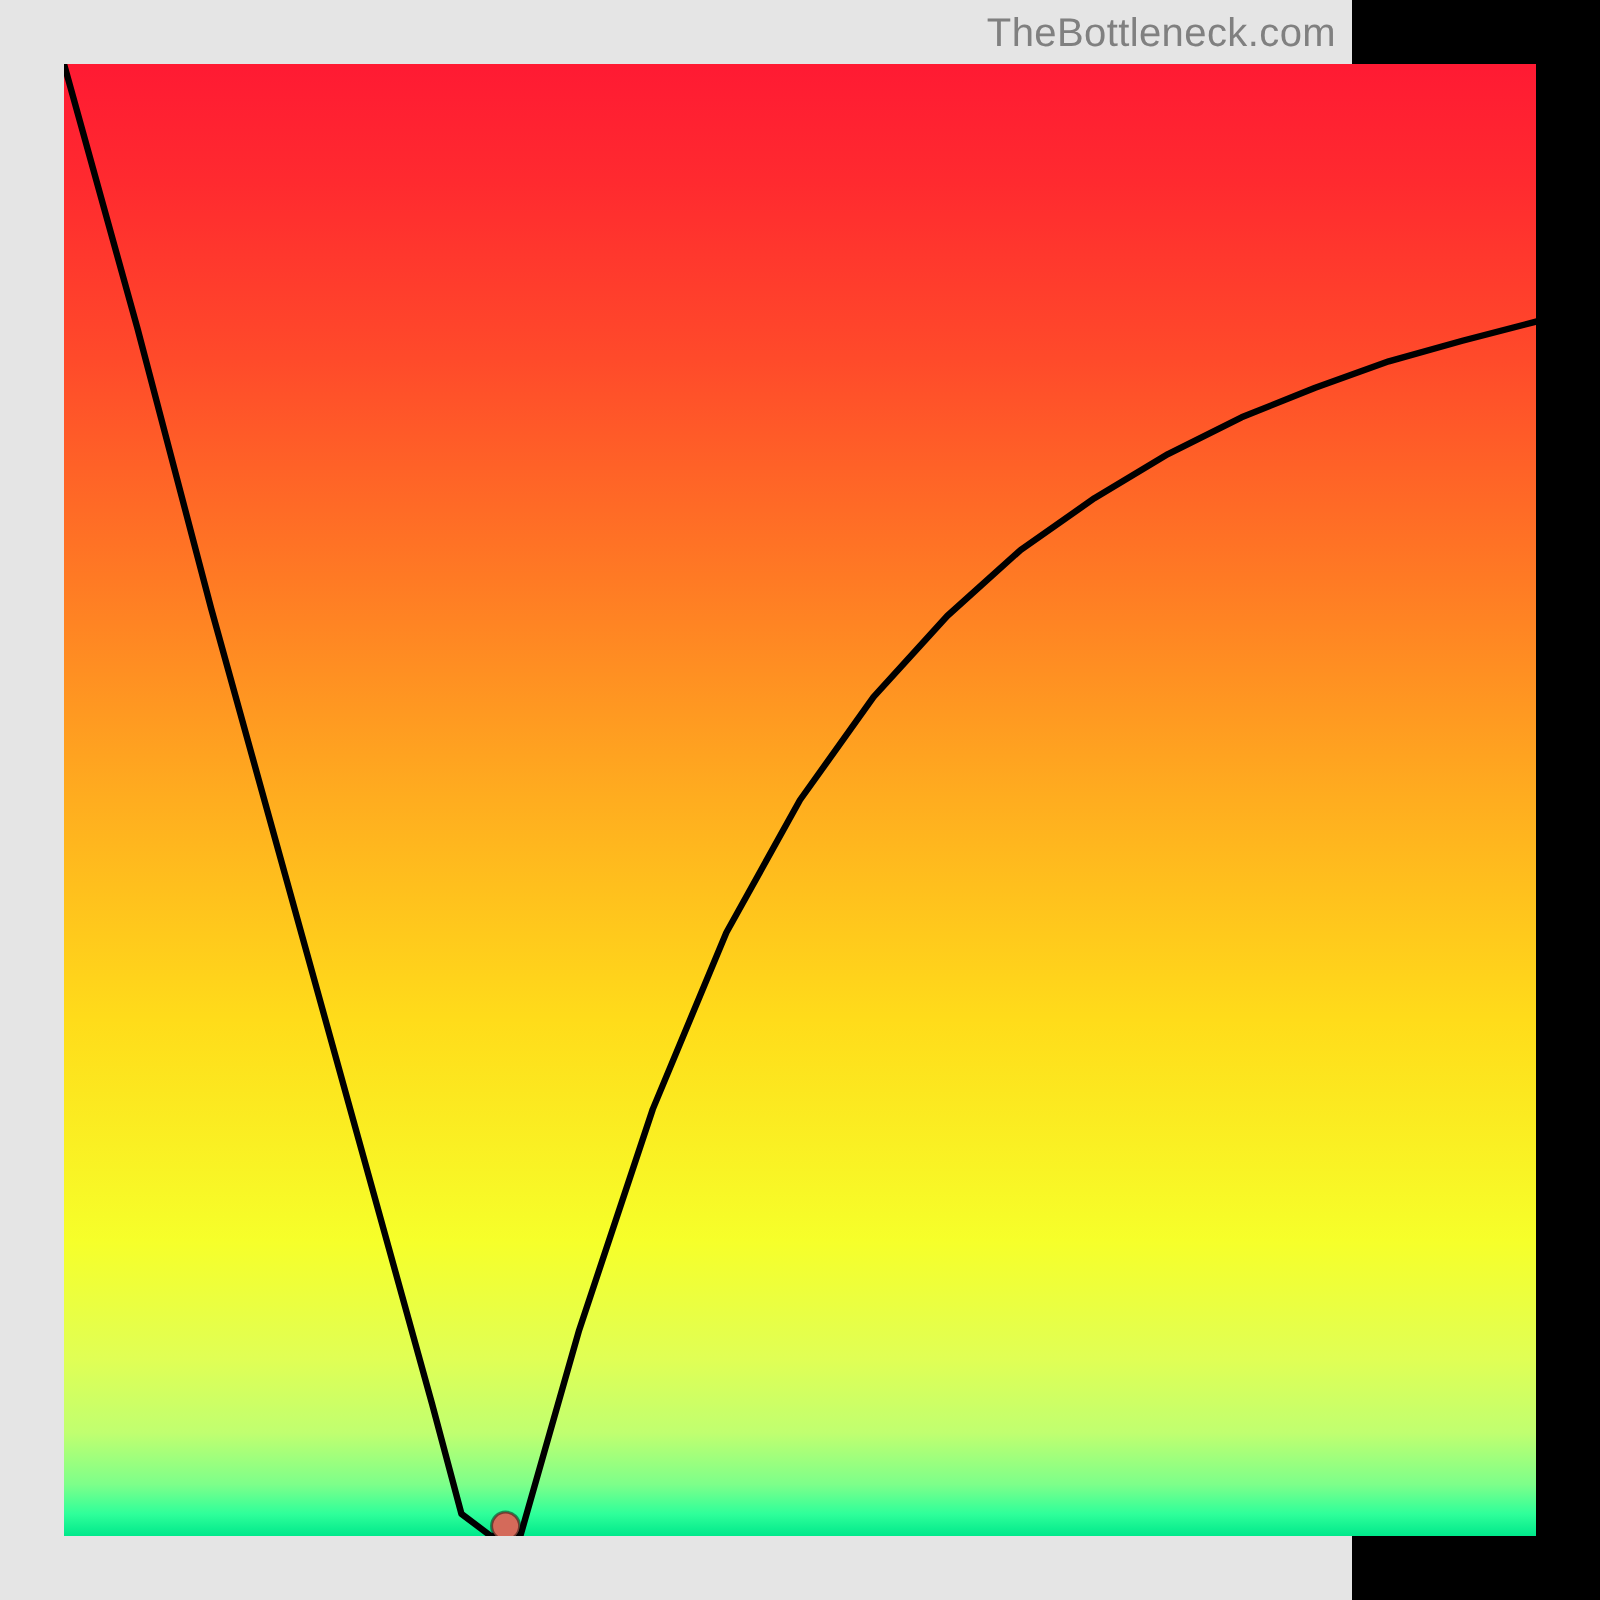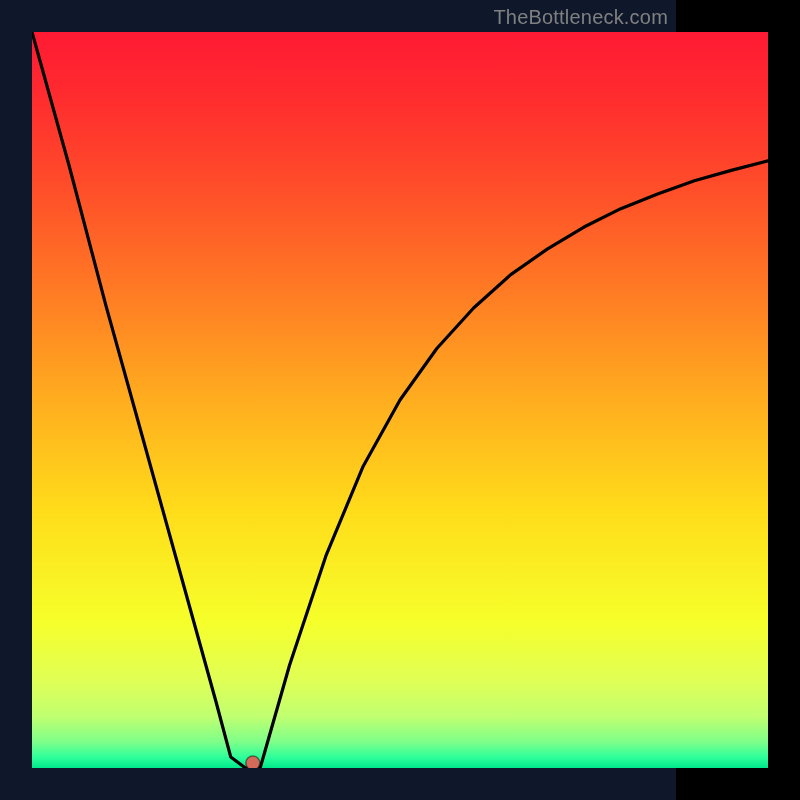--- a/index.html
+++ b/index.html
@@ -8,21 +8,21 @@
     width: 800px;
     height: 800px;
     background: #000;
     font-family: Arial, Helvetica, sans-serif;
     overflow: hidden;
   }
   .stage {
     position: relative;
     width: 676px;
     height: 800px;
-    background: #0f172a;
+    background: #e5e5e5;
   }
   .plot-area {
     position: absolute;
     left: 32px;
     top: 32px;
     width: 736px;
     height: 736px;
     overflow: hidden;
   }
   .attribution {

